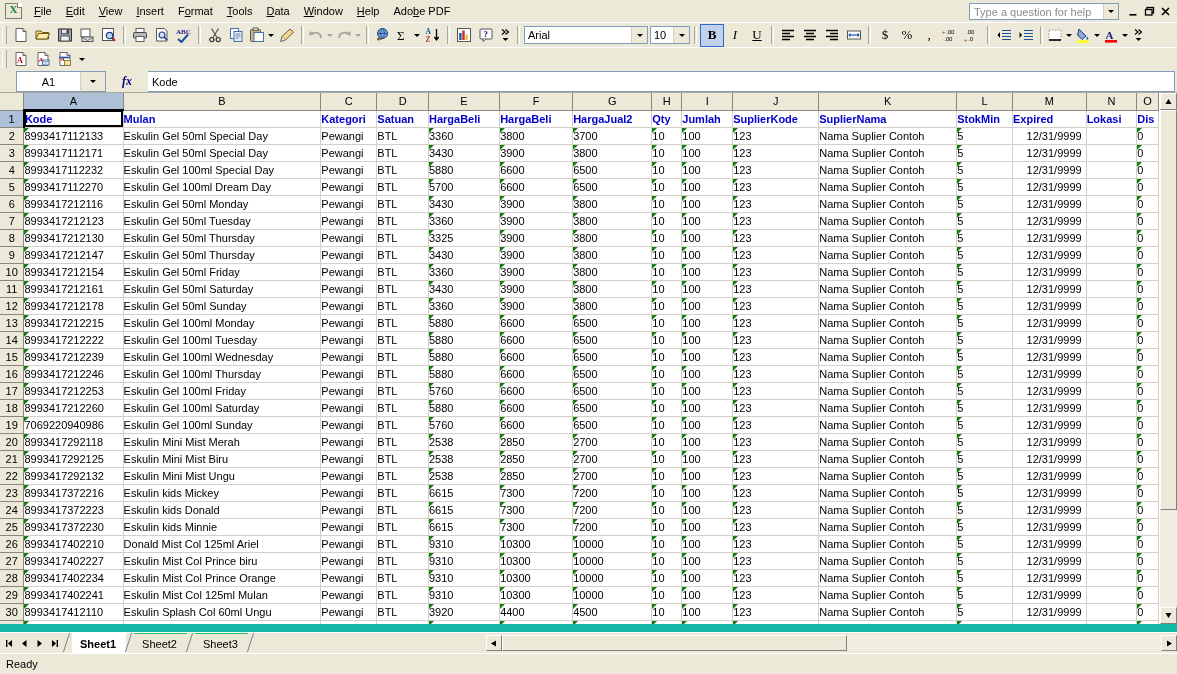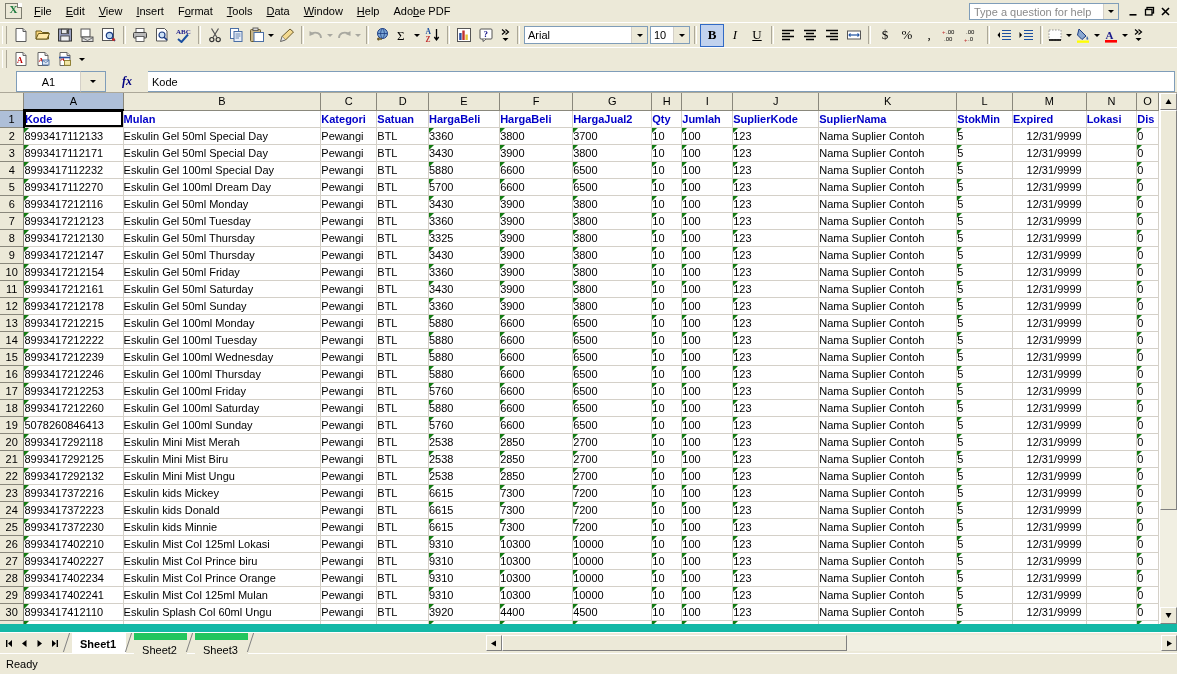--- a/index.html
+++ b/index.html
@@ -413,21 +413,21 @@
   }
   .tab {
     height: 19px;
     padding: 0 10px 0 8px;
     display: flex; align-items: center;
     font-size: 11px;
     background: #ece9d8;
     cursor: default;
     position: relative;
     color: #000;
-    border-top: 7px solid #22c55e;
+    border-top: 1px solid #22c55e;
   }
   .tab.active {
     background: #ffffff;
     font-weight: bold;
     border-top: 1px solid #ffffff;
   }
   .tabsep {
     width: 8px;
     position: relative;
     flex: none;
@@ -1228,21 +1228,21 @@
               <td class="cell err">100</td>
               <td class="cell err">123</td>
               <td class="cell">Nama Suplier Contoh</td>
               <td class="cell err">5</td>
               <td class="cell right">12/31/9999</td>
               <td class="cell"></td>
               <td class="cell err">0</td>
             </tr>
             <tr>
               <td class="rowhead">19</td>
-              <td class="cell err">5078260846413</td>
+              <td class="cell err">7069220940986</td>
               <td class="cell">Eskulin Gel 100ml Sunday</td>
               <td class="cell">Pewangi</td>
               <td class="cell">BTL</td>
               <td class="cell err">5760</td>
               <td class="cell err">6600</td>
               <td class="cell err">6500</td>
               <td class="cell err">10</td>
               <td class="cell err">100</td>
               <td class="cell err">123</td>
               <td class="cell">Nama Suplier Contoh</td>
@@ -1355,21 +1355,21 @@
               <td class="cell err">123</td>
               <td class="cell">Nama Suplier Contoh</td>
               <td class="cell err">5</td>
               <td class="cell right">12/31/9999</td>
               <td class="cell"></td>
               <td class="cell err">0</td>
             </tr>
             <tr>
               <td class="rowhead">26</td>
               <td class="cell err">8993417402210</td>
-              <td class="cell">Eskulin Mist Col 125ml Lokasi</td>
+              <td class="cell">Donald Mist Col 125ml Ariel</td>
               <td class="cell">Pewangi</td>
               <td class="cell">BTL</td>
               <td class="cell err">9310</td>
               <td class="cell err">10300</td>
               <td class="cell err">10000</td>
               <td class="cell err">10</td>
               <td class="cell err">100</td>
               <td class="cell err">123</td>
               <td class="cell">Nama Suplier Contoh</td>
               <td class="cell err">5</td>

